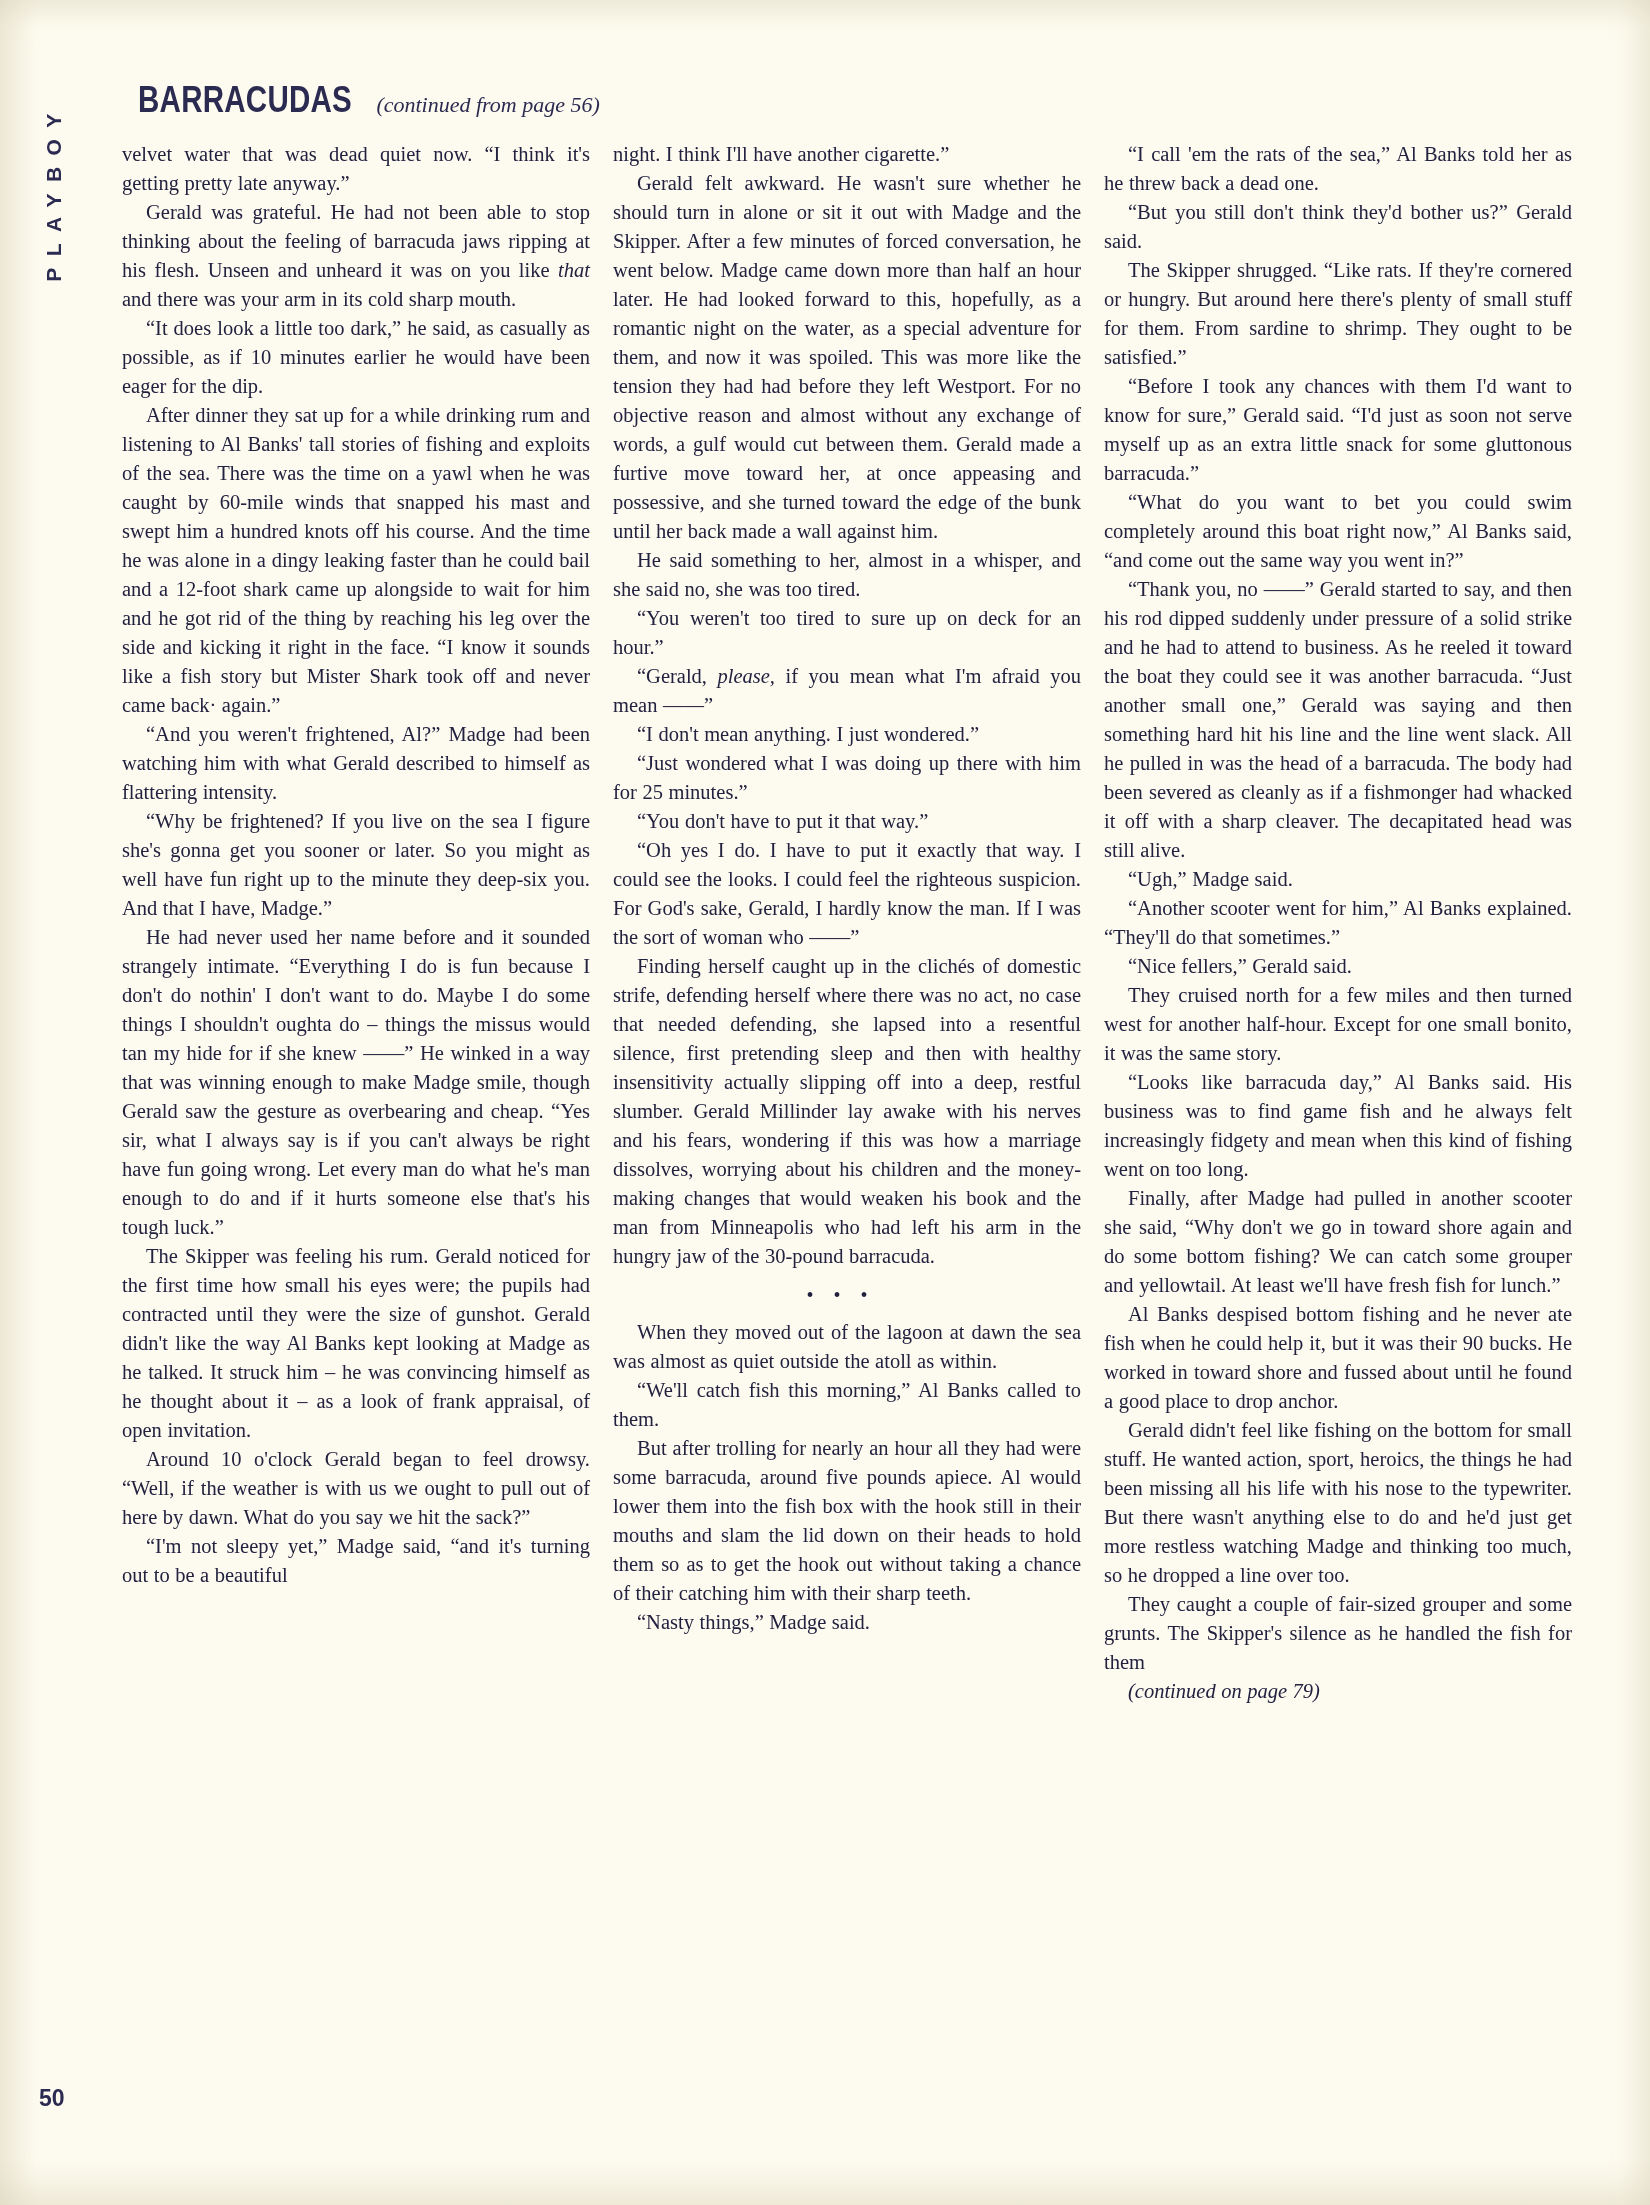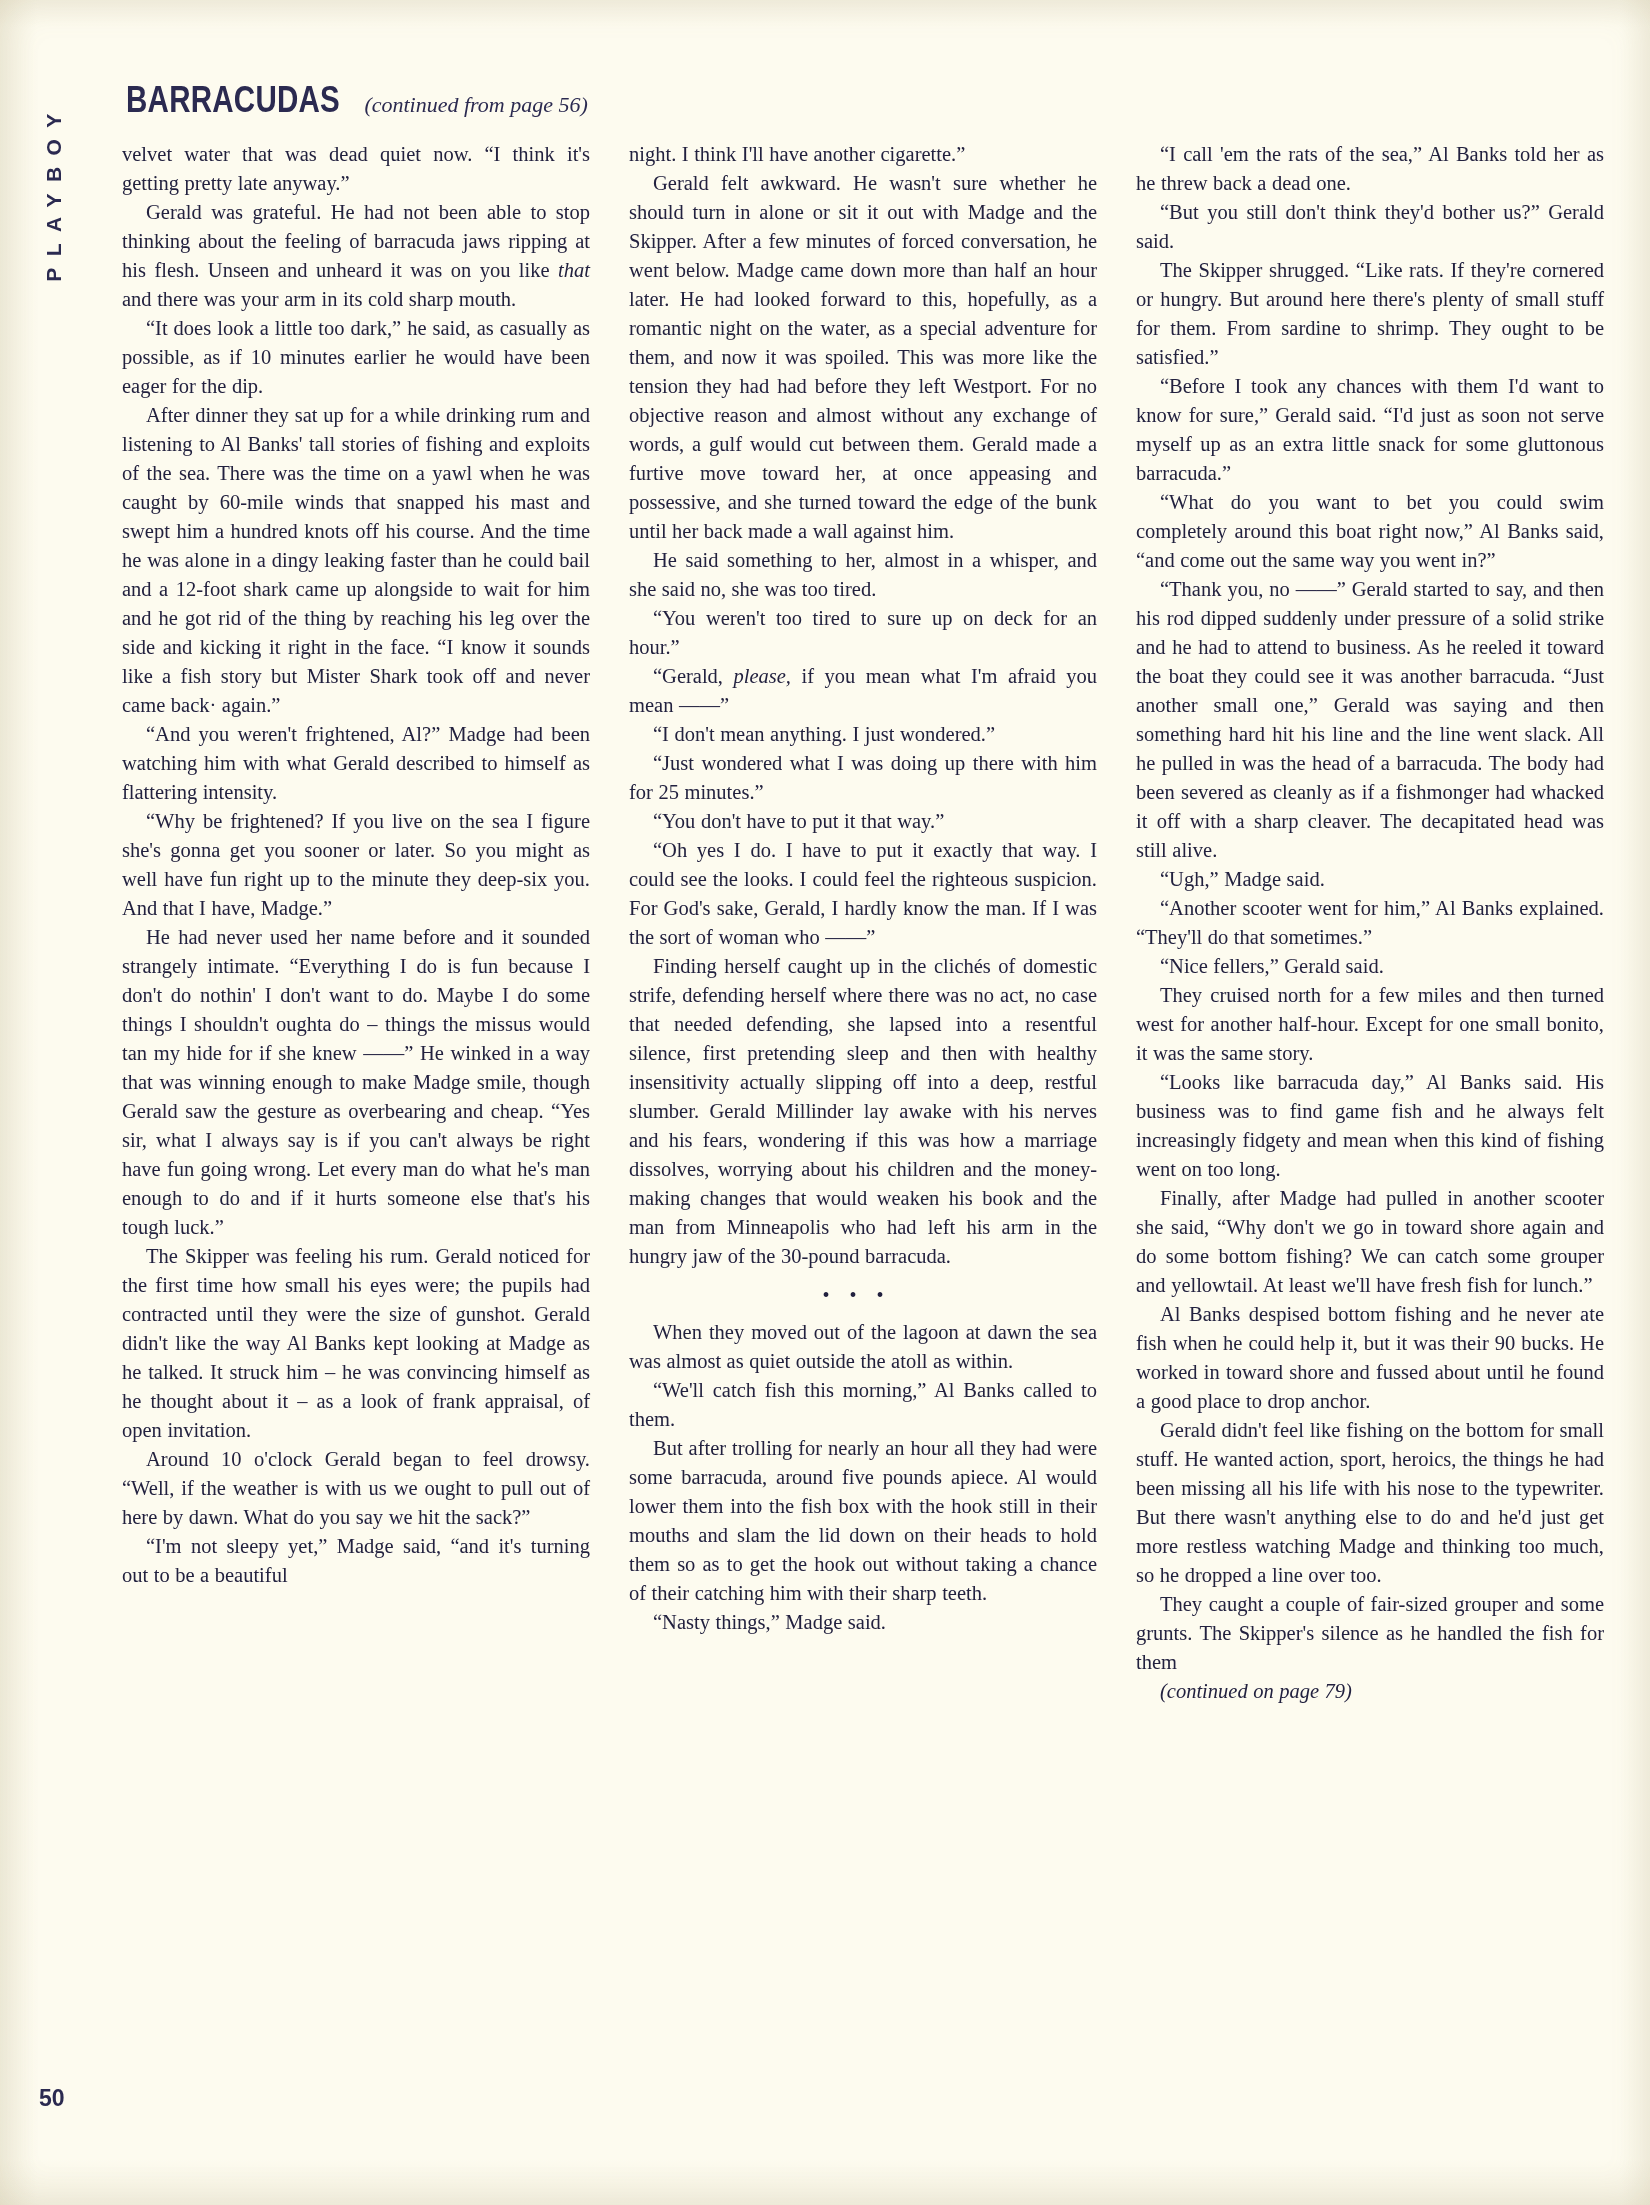--- a/index.html
+++ b/index.html
@@ -48,21 +48,21 @@
     font-family: "Liberation Sans", "DejaVu Sans", sans-serif;
     font-weight: 700;
     font-size: 21px;
     letter-spacing: 11.4px;
     color: #2b2a50;
   }
 
   
   .head-row {
     position: absolute;
-    left: 126px;
+    left: 138px;
     top: 79px;
     display: flex;
     align-items: baseline;
     gap: 17.4px;
   }
   .kicker {
     font-family: "Liberation Sans", "DejaVu Sans", sans-serif;
     font-weight: 700;
     font-size: 36px;
     letter-spacing: 0.3px;
@@ -77,21 +77,21 @@
     margin-left: -40px;
   }
 
   
   .cols {
     position: absolute;
     left: 122px;
     top: 140px;
     width: 1483px;
     display: flex;
-    gap: 39px;
+    gap: 23px;
   }
   .col {
     width: 468px;
   }
   .col p {
     margin: 0;
     font-size: 20.5px;
     line-height: 29px;
     text-align: justify;
     text-indent: 24px;

